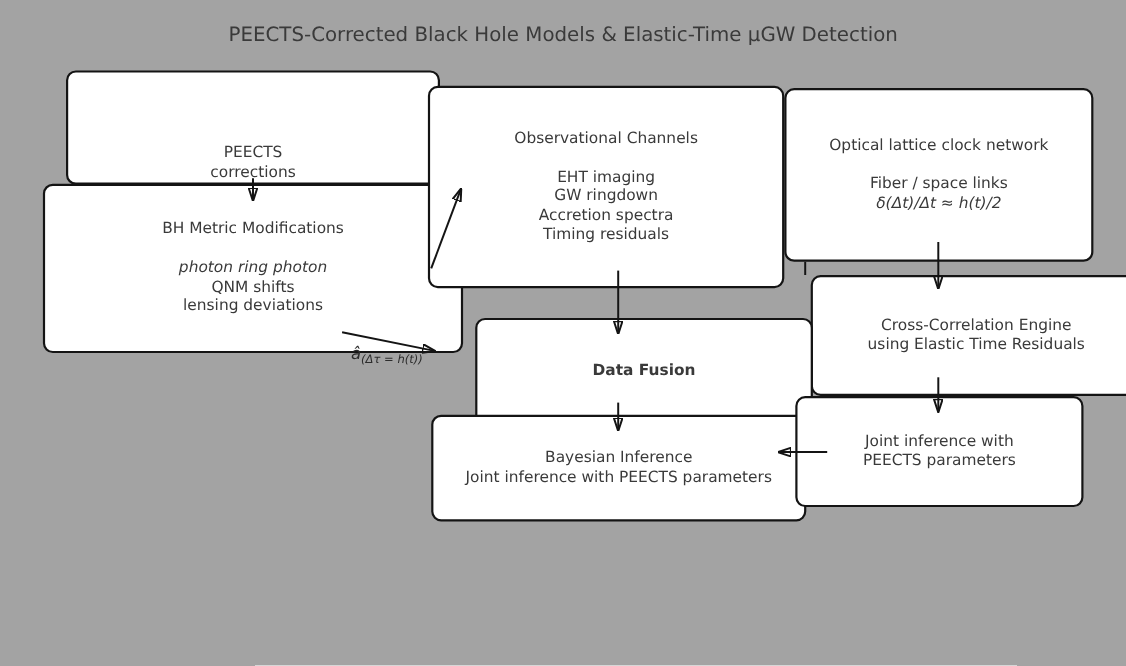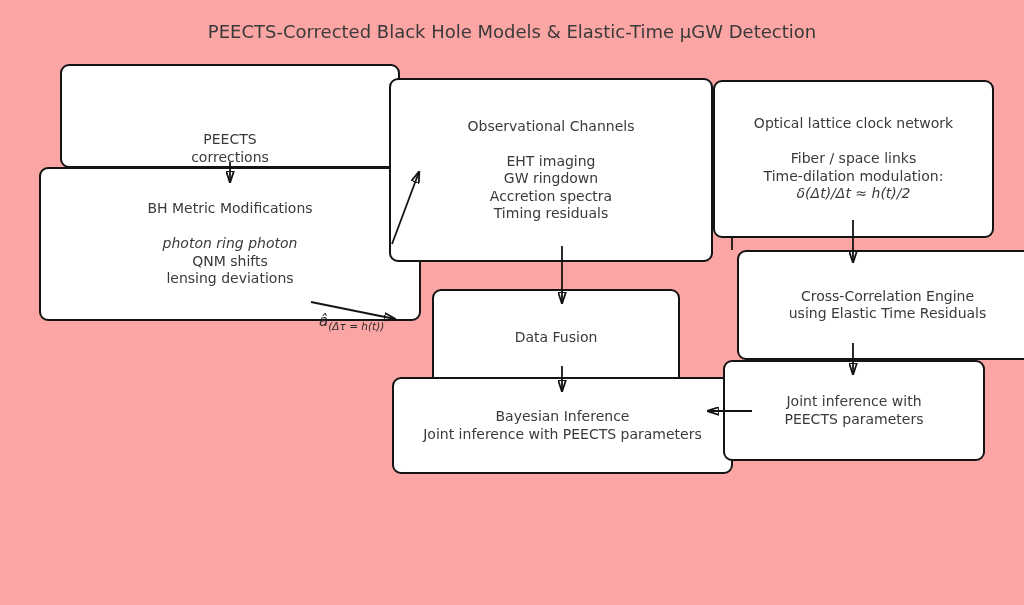--- a/index.html
+++ b/index.html
@@ -1,38 +1,38 @@
 <!DOCTYPE html>
 <html><head>
 <meta charset="utf-8">
 <style>
   html,body { margin:0; padding:0; background:#ffffff; }
   .canvas {
-    position:relative; width:1024px; height:605px; background:#fca5a5;
+    position:relative; width:1024px; height:605px; background:#a3a3a3;
     font-family:"DejaVu Sans","Liberation Sans",sans-serif; color:#3a3a3a;
     overflow:hidden;
   }
   .title {
     position:absolute; left:0; top:21px; width:1024px;
     text-align:center; font-size:18px; color:#3a3a3a;
   }
   .node {
     position:absolute; background:#ffffff;
     border:2px solid #141414; border-radius:9px;
     display:flex; flex-direction:column; justify-content:center; align-items:center;
     text-align:center; font-size:14px; box-sizing:border-box;
   }
   .line { line-height:17.5px; min-height:17.5px; white-space:pre; }
   .italic { font-style:italic; }
   .node-peects        { left:60px;  top:64px;  width:340px; height:104px; padding-top:10px;justify-content:flex-end; }
   .node-bh            { left:39px;  top:167px; width:382px; height:154px; }
   .node-observational { left:389px; top:78px;  width:324px; height:184px; }
   .node-optical       { left:713px; top:80px;  width:281px; height:158px; }
   .node-crosscorr     { left:704px; top:250px; width:301px; height:110px;margin-left:33px; }
-  .node-fusion        { left:432px; top:289px; width:248px; height:97px; }
+  .node-fusion        { left:432px; top:289px; width:307px; height:97px;font-weight:bold; }
   .node-bayesian      { left:392px; top:377px; width:341px; height:97px; }
   .node-joint         { left:723px; top:360px; width:262px; height:101px; }
   .edges { position:absolute; left:0; top:0; width:1024px; height:605px; pointer-events:none; }
   .edges path { stroke:#141414; stroke-width:1.8; fill:none; }
   .ahat {
     position:absolute; left:319px; top:312px; color:#2c2c2c;
     font-size:15px; font-style:italic; white-space:pre;
   }
   .ahat sub { font-size:10.5px; font-style:italic; }
 </style>
@@ -62,21 +62,20 @@
     <div class="line">EHT imaging</div>
     <div class="line">GW ringdown</div>
     <div class="line">Accretion spectra</div>
     <div class="line">Timing residuals</div>
   </div>
 
   <div class="node node-optical">
     <div class="line">Optical lattice clock network</div>
     <div class="line"></div>
     <div class="line">Fiber / space links</div>
-    <div class="line">Time-dilation modulation:</div>
     <div class="line italic">δ(Δt)/Δt ≈ h(t)/2</div>
   </div>
 
   <div class="node node-crosscorr">
     <div class="line">Cross-Correlation Engine</div>
     <div class="line">using Elastic Time Residuals</div>
   </div>
 
   <div class="node node-fusion">
     <div class="line">Data Fusion</div>

